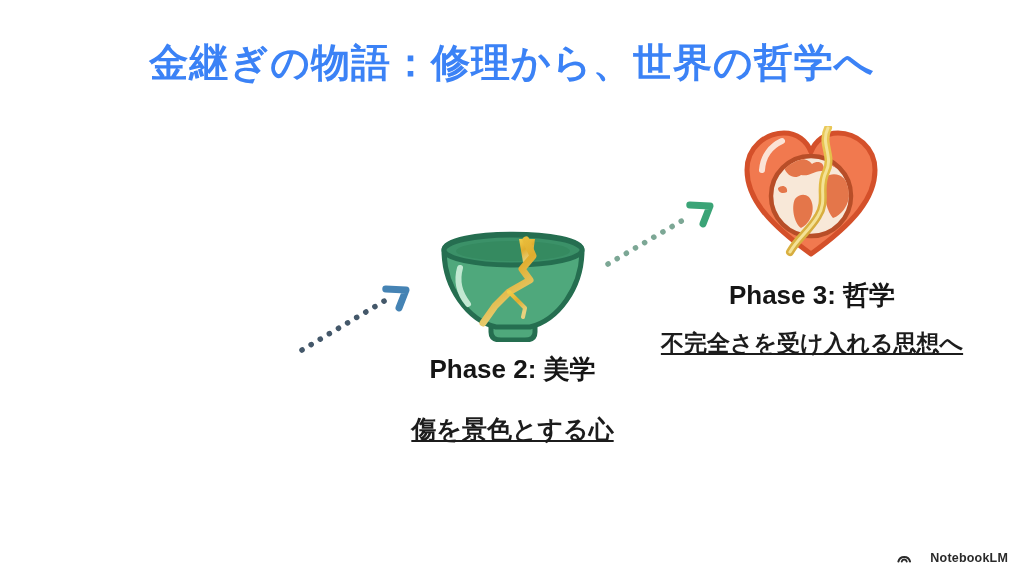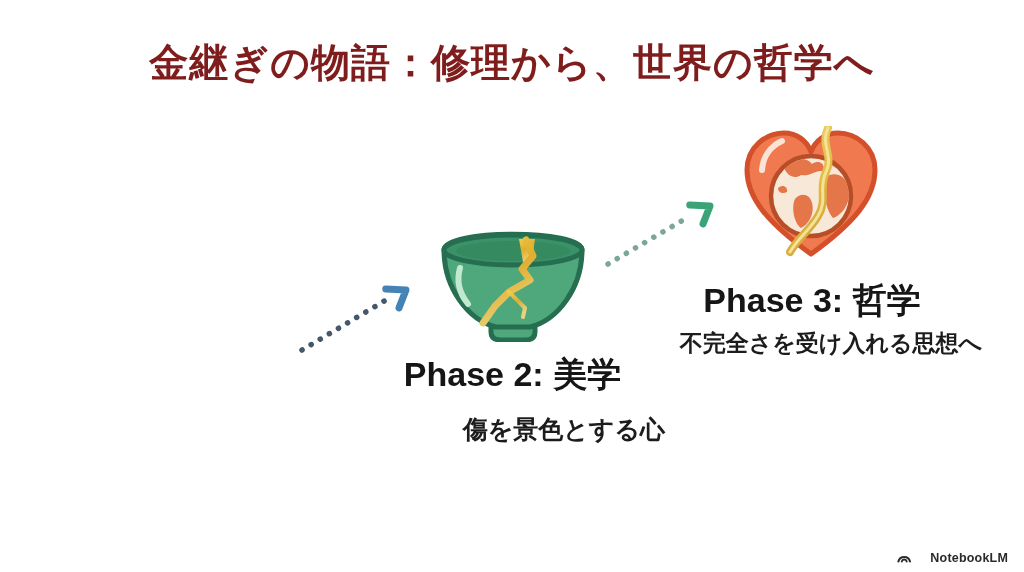--- a/index.html
+++ b/index.html
@@ -2,31 +2,31 @@
 <html><head>
 <meta charset="utf-8">
 <style>
   html,body{margin:0;padding:0;background:#ffffff;}
   .canvas{
     position:relative;width:1024px;height:572px;background:#ffffff;
     overflow:hidden;font-family:"Liberation Sans", sans-serif;color:#141414;
   }
   .title{
     position:absolute;top:36px;left:0;width:1024px;text-align:center;
-    font-size:39px;font-weight:800;letter-spacing:1px;white-space:nowrap;color:#7f1d1d;
+    font-size:39px;font-weight:800;letter-spacing:1px;white-space:nowrap;color:#3b82f6;
   }
   .phase{position:absolute;}
   .phase .icon{position:absolute;}
   .phase-label{
     position:absolute;left:0;right:0;text-align:center;
-    font-size:34px;font-weight:800;white-space:nowrap;color:#161616;
+    font-size:26px;font-weight:800;white-space:nowrap;color:#161616;
   }
   .phase-desc{
-    position:absolute;left:0;right:0;text-align:right;
-    font-weight:600;white-space:nowrap;color:#1c1c1c;
+    position:absolute;left:0;right:0;text-align:center;
+    font-weight:600;white-space:nowrap;color:#1c1c1c;text-decoration:underline;
   }
   #phase1{left:50px;top:262px;width:310px;height:290px;}
   #phase1 .icon{left:92px;top:0;width:178px;height:178px;}
   #phase1 .phase-label{top:183px;}
   #phase1 .phase-desc{top:236px;font-size:25px;}
   #phase2{left:360px;top:216px;width:305px;height:240px;}
   #phase2 .icon{left:78px;top:0;width:150px;height:126px;}
   #phase2 .phase-label{top:136px;}
   #phase2 .phase-desc{top:197px;font-size:25px;}
   #phase3{left:642px;top:126px;width:340px;height:240px;}

